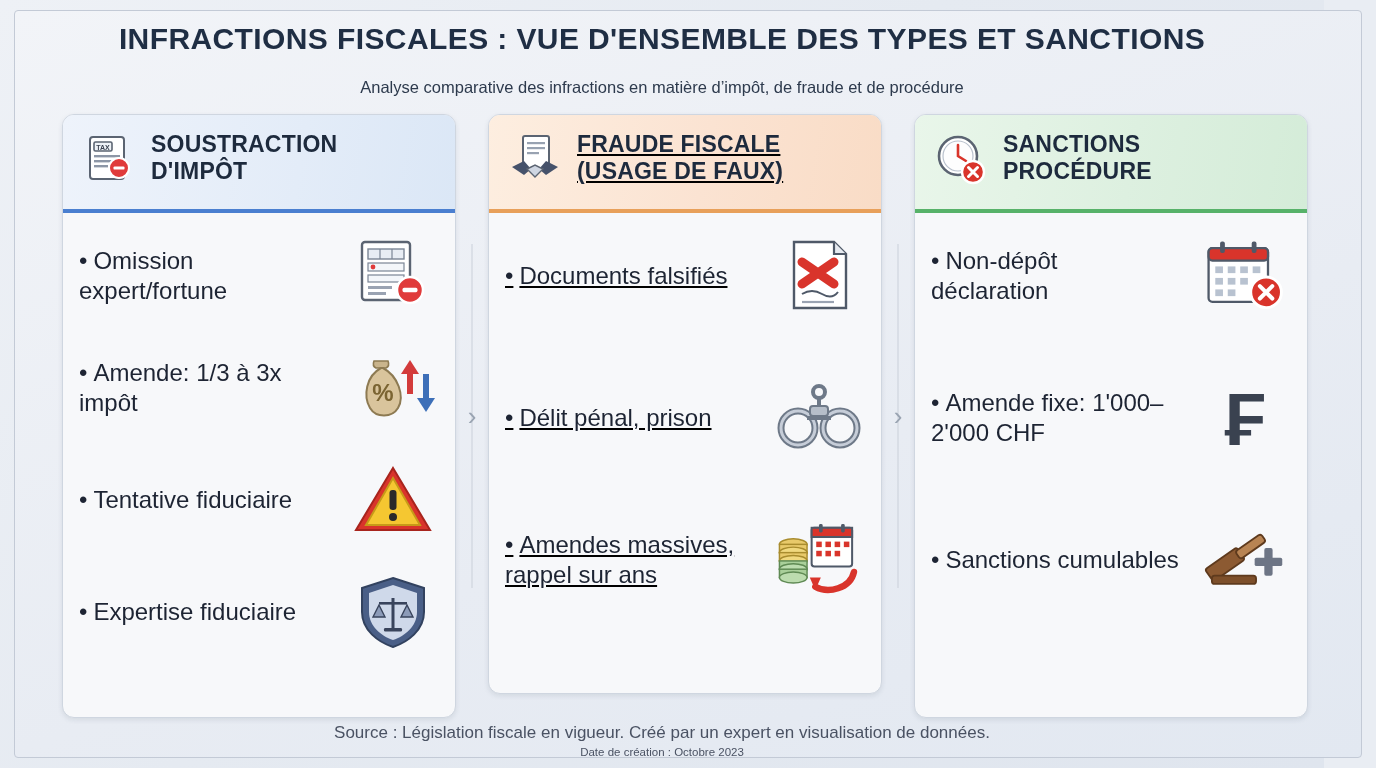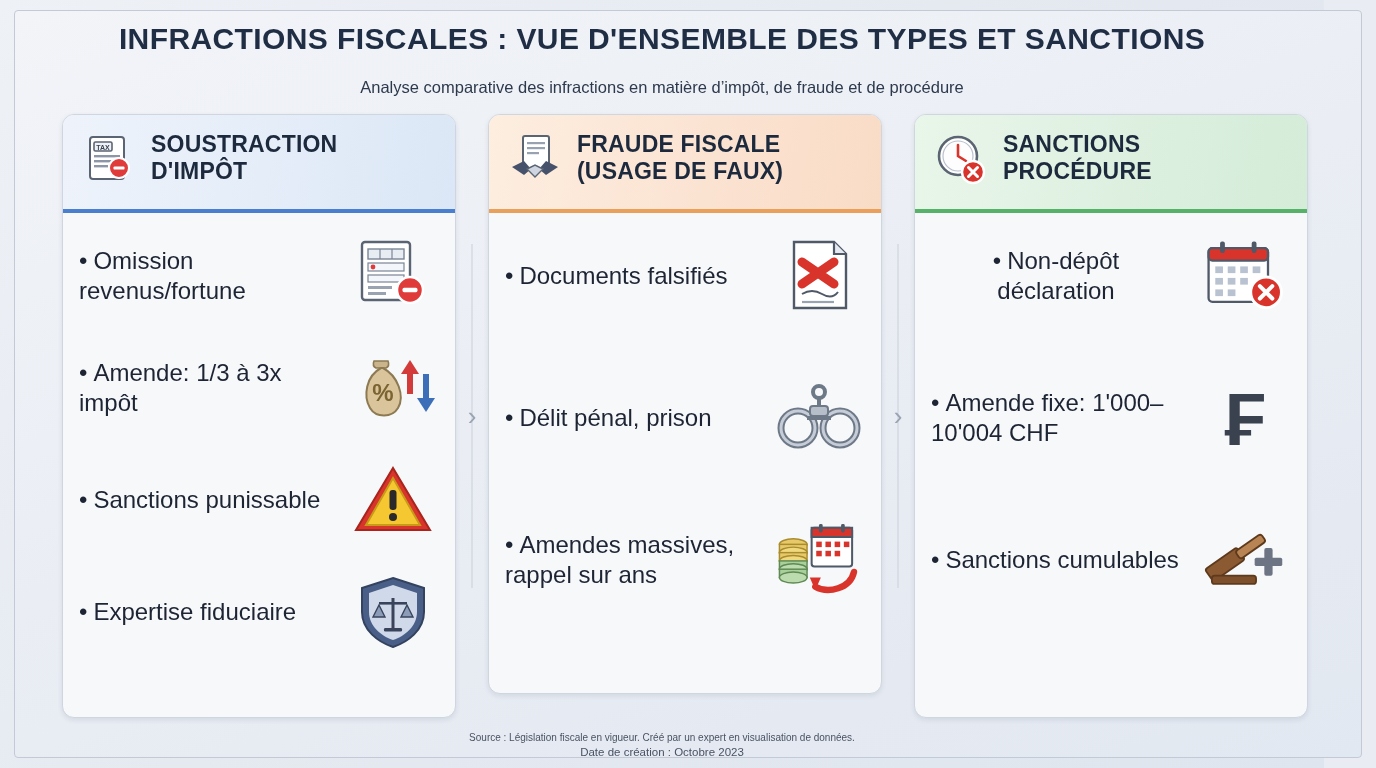--- a/index.html
+++ b/index.html
@@ -63,21 +63,21 @@
     width: 394px;
     background: #f7f8fa;
     border: 1px solid #cfd6e0;
     border-radius: 12px;
     box-shadow: 0 2px 5px rgba(40,55,80,0.10);
     box-sizing: border-box;
     overflow: hidden;
     position: relative;
   }
   .card.blue   { height: 604px; }
-  .card.orange { height: 580px; }
+  .card.orange { height: 580px; text-decoration: underline; }
   .card.green  { height: 604px; }
 
   .card-head {
     display: flex;
     align-items: flex-start;
     gap: 14px;
     padding: 16px 18px 14px 18px;
     box-sizing: border-box;
     position: relative;
   }
@@ -166,21 +166,21 @@
     padding: 6px 0;
   }
   .footer {
     position: absolute;
     left: 0;
     bottom: 10px;
     width: 100%;
     text-align: center;
     color: #4a5263;
   }
-  .footer .src { font-size: 10px; }
+  .footer .src { font-size: 17px; }
   .footer .date { font-size: 11.5px; margin-top: 3px; }
   svg { display: block; }
 </style>
 </head>
 <body>
 
 <div class="canvas">
   <div class="frame"></div>
 
   <div class="header">
@@ -202,21 +202,21 @@
             <rect x="13" y="34" width="14" height="2.4" fill="#8c96a6"></rect>
             <circle cx="38" cy="37" r="10" fill="#e03b3b" stroke="#ffffff" stroke-width="2"></circle>
             <rect x="32.5" y="35.4" width="11" height="3.2" rx="1.2" fill="#ffffff"></rect>
           </svg>
         </div>
         <div class="card-title">SOUSTRACTION D'IMPÔT</div>
       </div>
       <div class="card-body">
 
         <div class="bullet-row">
-          <div class="bullet-text"><span class="dot">•</span><span>Omission revenus/fortune</span></div>
+          <div class="bullet-text"><span class="dot">•</span><span>Omission expert/fortune</span></div>
           <div class="bullet-icon">
             <svg width="86" height="80" viewBox="0 0 86 80">
               <rect x="12" y="6" width="48" height="58" rx="3" fill="#ffffff" stroke="#5b6472" stroke-width="2.4"></rect>
               <rect x="18" y="13" width="36" height="10" fill="#e8edf4" stroke="#7b8595" stroke-width="1.4"></rect>
               <line x1="30" y1="13" x2="30" y2="23" stroke="#7b8595" stroke-width="1.2"></line>
               <line x1="42" y1="13" x2="42" y2="23" stroke="#7b8595" stroke-width="1.2"></line>
               <rect x="18" y="27" width="36" height="8" fill="#f3f6fa" stroke="#7b8595" stroke-width="1.2"></rect>
               <circle cx="23" cy="31" r="2.4" fill="#e03b3b"></circle>
               <rect x="18" y="39" width="36" height="7" fill="#f3f6fa" stroke="#7b8595" stroke-width="1.2"></rect>
               <rect x="18" y="50" width="24" height="3" fill="#9aa3b2"></rect>
@@ -236,21 +236,21 @@
               <text x="33" y="53" font-size="24" font-weight="bold" font-family="Liberation Sans, sans-serif" fill="#7b6432" text-anchor="middle">%</text>
               <path d="M60 46 L60 22" stroke="#d33b3b" stroke-width="6" stroke-linecap="butt"></path>
               <path d="M60 12 L69 26 L51 26 Z" fill="#d33b3b"></path>
               <path d="M76 26 L76 52" stroke="#3d6fb8" stroke-width="6" stroke-linecap="butt"></path>
               <path d="M76 64 L67 50 L85 50 Z" fill="#3d6fb8"></path>
             </svg>
           </div>
         </div>
 
         <div class="bullet-row">
-          <div class="bullet-text"><span class="dot">•</span><span>Sanctions punissable</span></div>
+          <div class="bullet-text"><span class="dot">•</span><span>Tentative fiduciaire</span></div>
           <div class="bullet-icon">
             <svg width="86" height="80" viewBox="0 0 86 80">
               <path d="M43 8 L80 70 L6 70 Z" fill="#d9342b" stroke="#a8241d" stroke-width="2"></path>
               <path d="M43 18 L70 65 L16 65 Z" fill="#f5c731" stroke="#c79a18" stroke-width="2"></path>
               <rect x="39.5" y="30" width="7" height="20" rx="3" fill="#2a2a2a"></rect>
               <circle cx="43" cy="57" r="4" fill="#2a2a2a"></circle>
             </svg>
           </div>
         </div>
 
@@ -373,21 +373,21 @@
             <circle cx="25" cy="25" r="15" fill="#fdfdfe" stroke="#b9c1cd" stroke-width="1.2"></circle>
             <path d="M25 14 V25 L33 30" fill="none" stroke="#d9342b" stroke-width="2.6" stroke-linecap="round"></path>
             <circle cx="40" cy="41" r="11" fill="#d9342b" stroke="#ffffff" stroke-width="2.4"></circle>
             <path d="M35.5 36.5 L44.5 45.5 M44.5 36.5 L35.5 45.5" stroke="#ffffff" stroke-width="3" stroke-linecap="round"></path>
           </svg>
         </div>
         <div class="card-title">SANCTIONS PROCÉDURE</div>
       </div>
       <div class="card-body">
 
-        <div class="bullet-row" style="margin-bottom:56px;text-align:center;">
+        <div class="bullet-row" style="margin-bottom:56px;">
           <div class="bullet-text"><span class="dot">•</span><span>Non-dépôt déclaration</span></div>
           <div class="bullet-icon">
             <svg width="96" height="82" viewBox="0 0 96 82">
               <rect x="10" y="12" width="62" height="56" rx="4" fill="#ffffff" stroke="#4f5968" stroke-width="2.4"></rect>
               <rect x="10" y="12" width="62" height="13" rx="4" fill="#d9342b" stroke="#4f5968" stroke-width="2.4"></rect>
               <rect x="22" y="5" width="5" height="12" rx="2" fill="#4f5968"></rect>
               <rect x="55" y="5" width="5" height="12" rx="2" fill="#4f5968"></rect>
               <g fill="#b8c2d0">
                 <rect x="17" y="31" width="8" height="7"></rect>
                   <rect x="30" y="31" width="8" height="7"></rect>
@@ -399,21 +399,21 @@
                 <rect x="17" y="55" width="8" height="7"></rect>
                   <rect x="30" y="55" width="8" height="7"></rect>
               </g>
               <circle cx="70" cy="58" r="16" fill="#d9342b" stroke="#ffffff" stroke-width="3"></circle>
               <path d="M63.5 51.5 L76.5 64.5 M76.5 51.5 L63.5 64.5" stroke="#ffffff" stroke-width="4.2" stroke-linecap="round"></path>
             </svg>
           </div>
         </div>
 
         <div class="bullet-row" style="margin-bottom:56px;">
-          <div class="bullet-text"><span class="dot">•</span><span>Amende fixe: 1'000–10'004 CHF</span></div>
+          <div class="bullet-text"><span class="dot">•</span><span>Amende fixe: 1'000–2'000 CHF</span></div>
           <div class="bullet-icon">
             <svg width="86" height="86" viewBox="0 0 86 86">
               <text x="43" y="70" font-size="74" font-weight="bold" font-family="Liberation Sans, sans-serif" fill="#3a4250" text-anchor="middle">₣</text>
             </svg>
           </div>
         </div>
 
         <div class="bullet-row">
           <div class="bullet-text"><span class="dot">•</span><span>Sanctions cumulables</span></div>
           <div class="bullet-icon">

